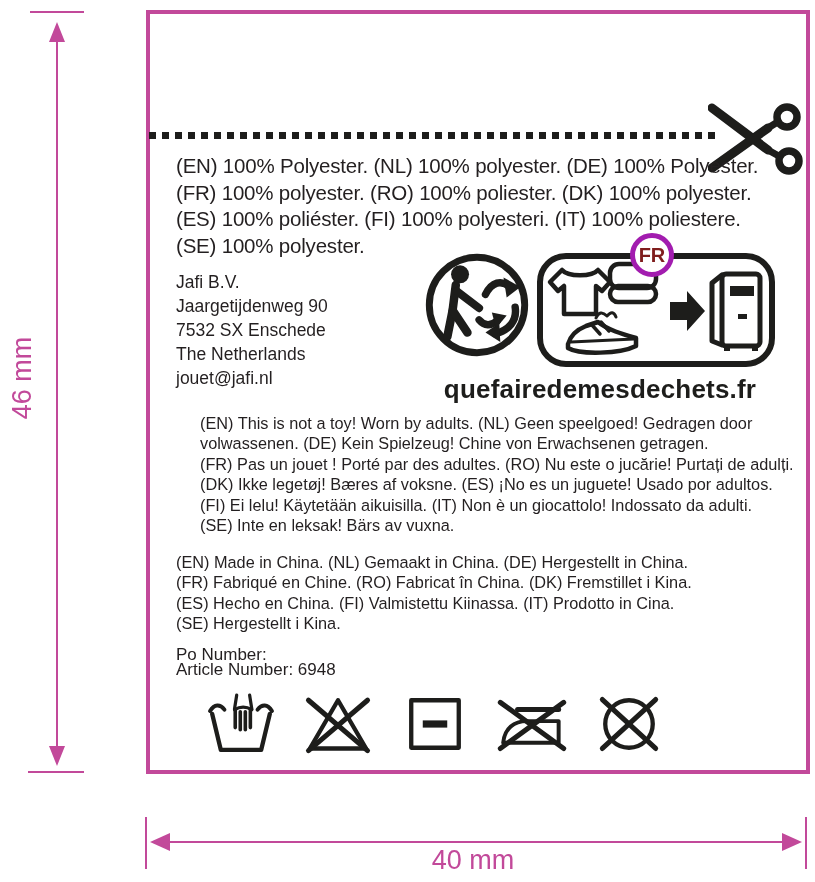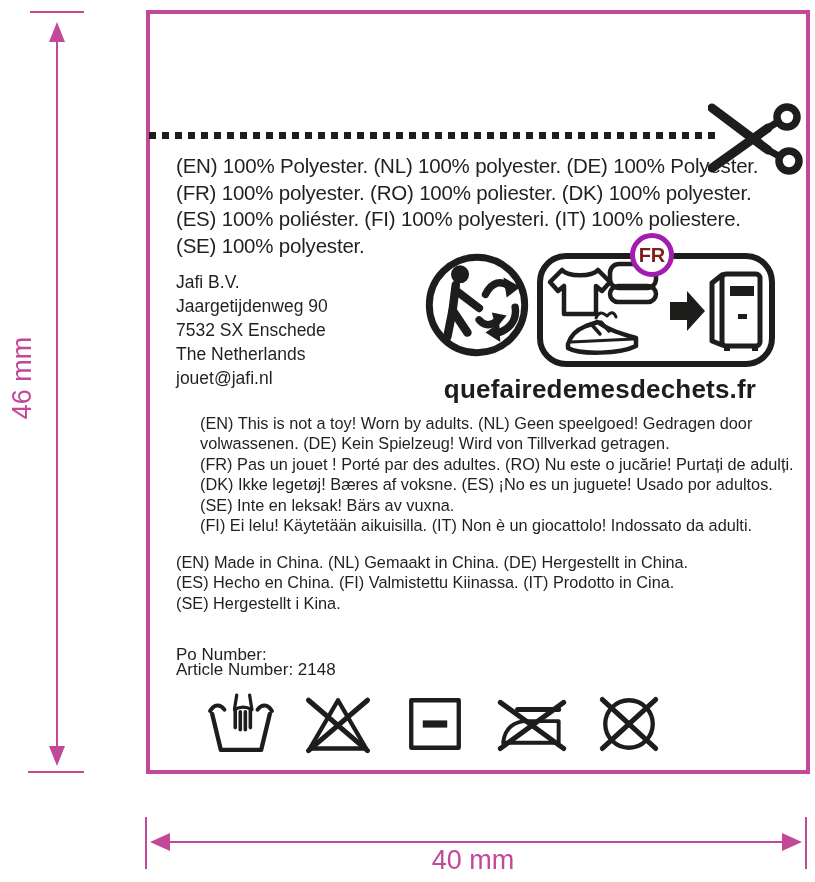--- a/index.html
+++ b/index.html
@@ -128,35 +128,36 @@
   </svg>
 
   <div class="fr-badge">
     <span>FR</span>
   </div>
 
   <div class="website">quefairedemesdechets.fr</div>
 
   <div class="txt warning">
     <div>(EN) This is not a toy! Worn by adults. (NL) Geen speelgoed! Gedragen door</div>
-    <div>volwassenen. (DE) Kein Spielzeug! Wird von Tillverkad getragen.</div>
+    <div>volwassenen. (DE) Kein Spielzeug! Chine von Erwachsenen getragen.</div>
     <div>(FR) Pas un jouet ! Porté par des adultes. (RO) Nu este o jucărie! Purtați de adulți.</div>
     <div>(DK) Ikke legetøj! Bæres af voksne. (ES) ¡No es un juguete! Usado por adultos.</div>
+    <div>(FI) Ei lelu! Käytetään aikuisilla. (IT) Non è un giocattolo! Indossato da adulti.</div>
     <div>(SE) Inte en leksak! Bärs av vuxna.</div>
-    <div>(FI) Ei lelu! Käytetään aikuisilla. (IT) Non è un giocattolo! Indossato da adulti.</div>
   </div>
 
   <div class="txt origin">
     <div>(EN) Made in China. (NL) Gemaakt in China. (DE) Hergestellt in China.</div>
+    <div>(FR) Fabriqué en Chine. (RO) Fabricat în China. (DK) Fremstillet i Kina.</div>
     <div>(ES) Hecho en China. (FI) Valmistettu Kiinassa. (IT) Prodotto in Cina.</div>
     <div>(SE) Hergestellt i Kina.</div>
   </div>
 
   <div class="txt po">Po Number:</div>
-  <div class="txt article">Article Number: 2148</div>
+  <div class="txt article">Article Number: 6948</div>
 
   <div class="care-row">
     <svg viewBox="0 0 100 100">
       <path class="ink" d="M7,32 C13,22 21,22 27,30" stroke-width="5.5"></path>
       <path class="ink" d="M73,30 C79,22 87,22 93,32" stroke-width="5.5"></path>
       <path class="ink" d="M10,36 L22,86 L78,86 L90,36" stroke-width="6"></path>
       <path class="ink" d="M44,10 L41,29 M62,10 L65,29" stroke-width="4.5"></path>
       <path class="ink" d="M41,30 Q53,23 65,30" stroke-width="4.5"></path>
       <path class="ink" d="M42,31 L42,55 M49,33 L49,58 M56,33 L56,58 M63,31 L63,55" stroke-width="5"></path>
     </svg>

